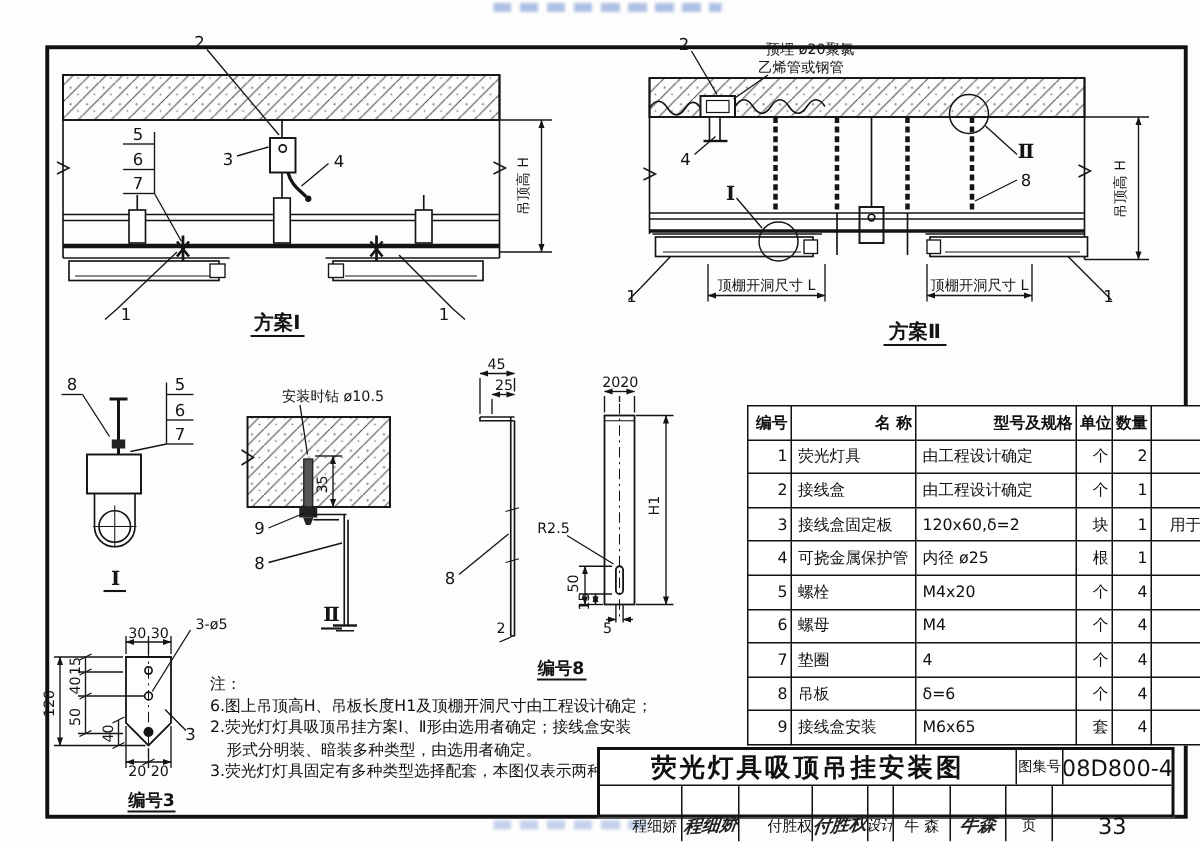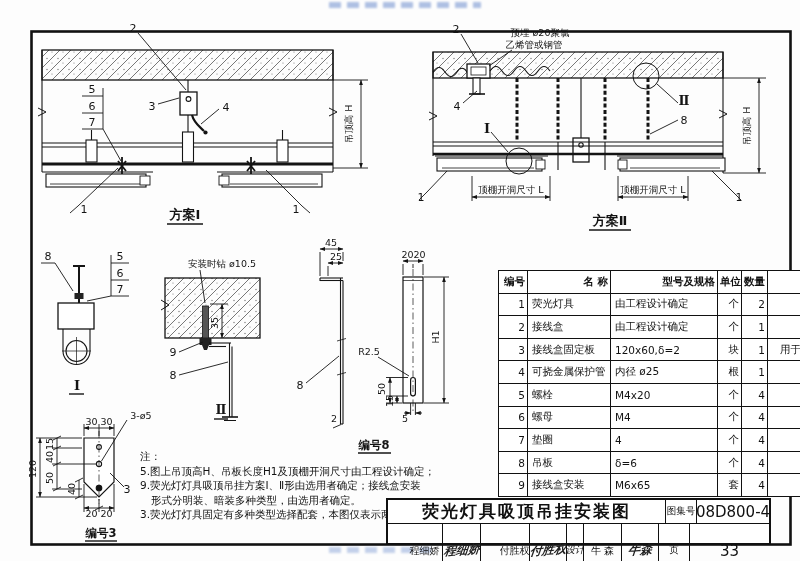--- a/index.html
+++ b/index.html
@@ -17,21 +17,21 @@
   .notes .indent{padding-left:11px;}
   
   .mat{position:absolute;left:498px;top:270px;width:291px;border-collapse:collapse;table-layout:fixed;
        font-size:10.5px;color:#111;background:#fff;}
   .mat th,.mat td{border:1px solid #111;height:21.6px;padding:0 2px;text-align:right;overflow:hidden;white-space:nowrap;}
   .mat th{font-weight:bold;}
   .mat .c0{width:24px;}.mat .c1{width:78px;margin-left:32px;}.mat .c2{width:88px;padding-left:16px;}
   .mat .c3{width:19px;}.mat .c4{width:21px;}.mat .c5{width:55px;}
   .mat td.c1,.mat td.c2{text-align:left;padding-left:4px;}
   
-  .tb{position:absolute;left:386px;top:498px;width:385px;height:47px;border:2px solid #111;
+  .tb{position:absolute;left:398px;top:498px;width:385px;height:47px;border:2px solid #111;
       box-sizing:border-box;background:#fff;display:flex;flex-direction:column;}
   .tb .r1{display:flex;height:29px;border-bottom:1px solid #111;}
   .tb .r2{display:flex;flex:1;}
   .tb .cell{box-sizing:border-box;border-right:1px solid #111;display:flex;align-items:center;justify-content:center;
             overflow:hidden;white-space:nowrap;}
   .tb .cell:last-child{border-right:none;}
   .tb .maintitle{width:278px;font-size:17px;font-weight:bold;letter-spacing:2px;}
   .tb .lab{font-size:9.5px;}
   .tb .val{font-size:15px;}
   .tb .w20{width:19px;margin-top:40px;}.tb .w37{width:36px;}.tb .w39{width:38px;}.tb .w31{width:30px;}
@@ -410,22 +410,22 @@
       <text class="td" x="91.5" y="517">20</text>
       <text class="td" x="106.5" y="517">20</text>
       <text class="t" x="127" y="493">3</text>
       <text class="tn" x="101" y="537">编号3</text>
     </g>
   </svg>
 
   
   <div class="notes">
     <div>注：</div>
-    <div>5.图上吊顶高H、吊板长度H1及顶棚开洞尺寸由工程设计确定；</div>
-    <div>9.荧光灯灯具吸顶吊挂方案Ⅰ、Ⅱ形由选用者确定；接线盒安装</div>
+    <div>6.图上吊顶高H、吊板长度H1及顶棚开洞尺寸由工程设计确定；</div>
+    <div>2.荧光灯灯具吸顶吊挂方案Ⅰ、Ⅱ形由选用者确定；接线盒安装</div>
     <div class="indent">形式分明装、暗装多种类型，由选用者确定。</div>
     <div>3.荧光灯灯具固定有多种类型选择配套，本图仅表示两种类型。</div>
   </div>
 
   
   <table class="mat">
     <thead>
         <tr id="thead-row">
           <th class="c0">编号</th>
           <th class="c1">名  称</th>

